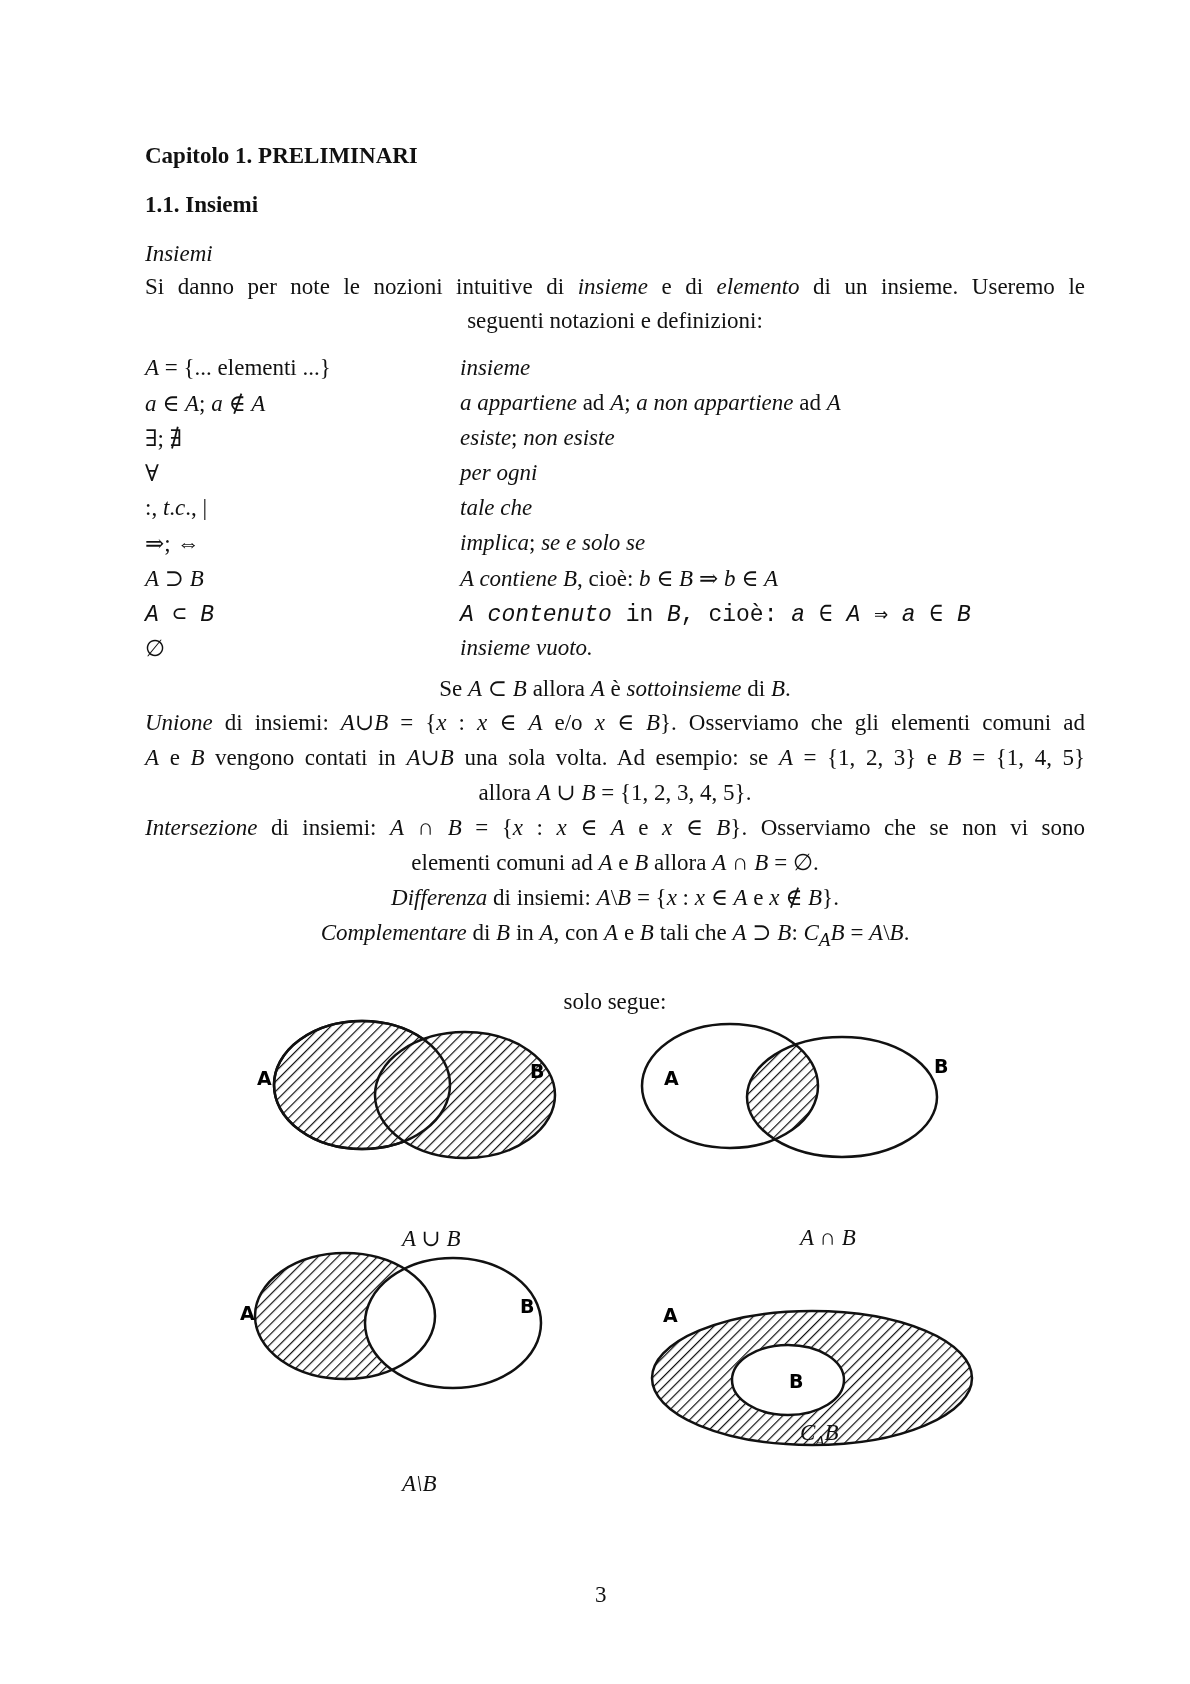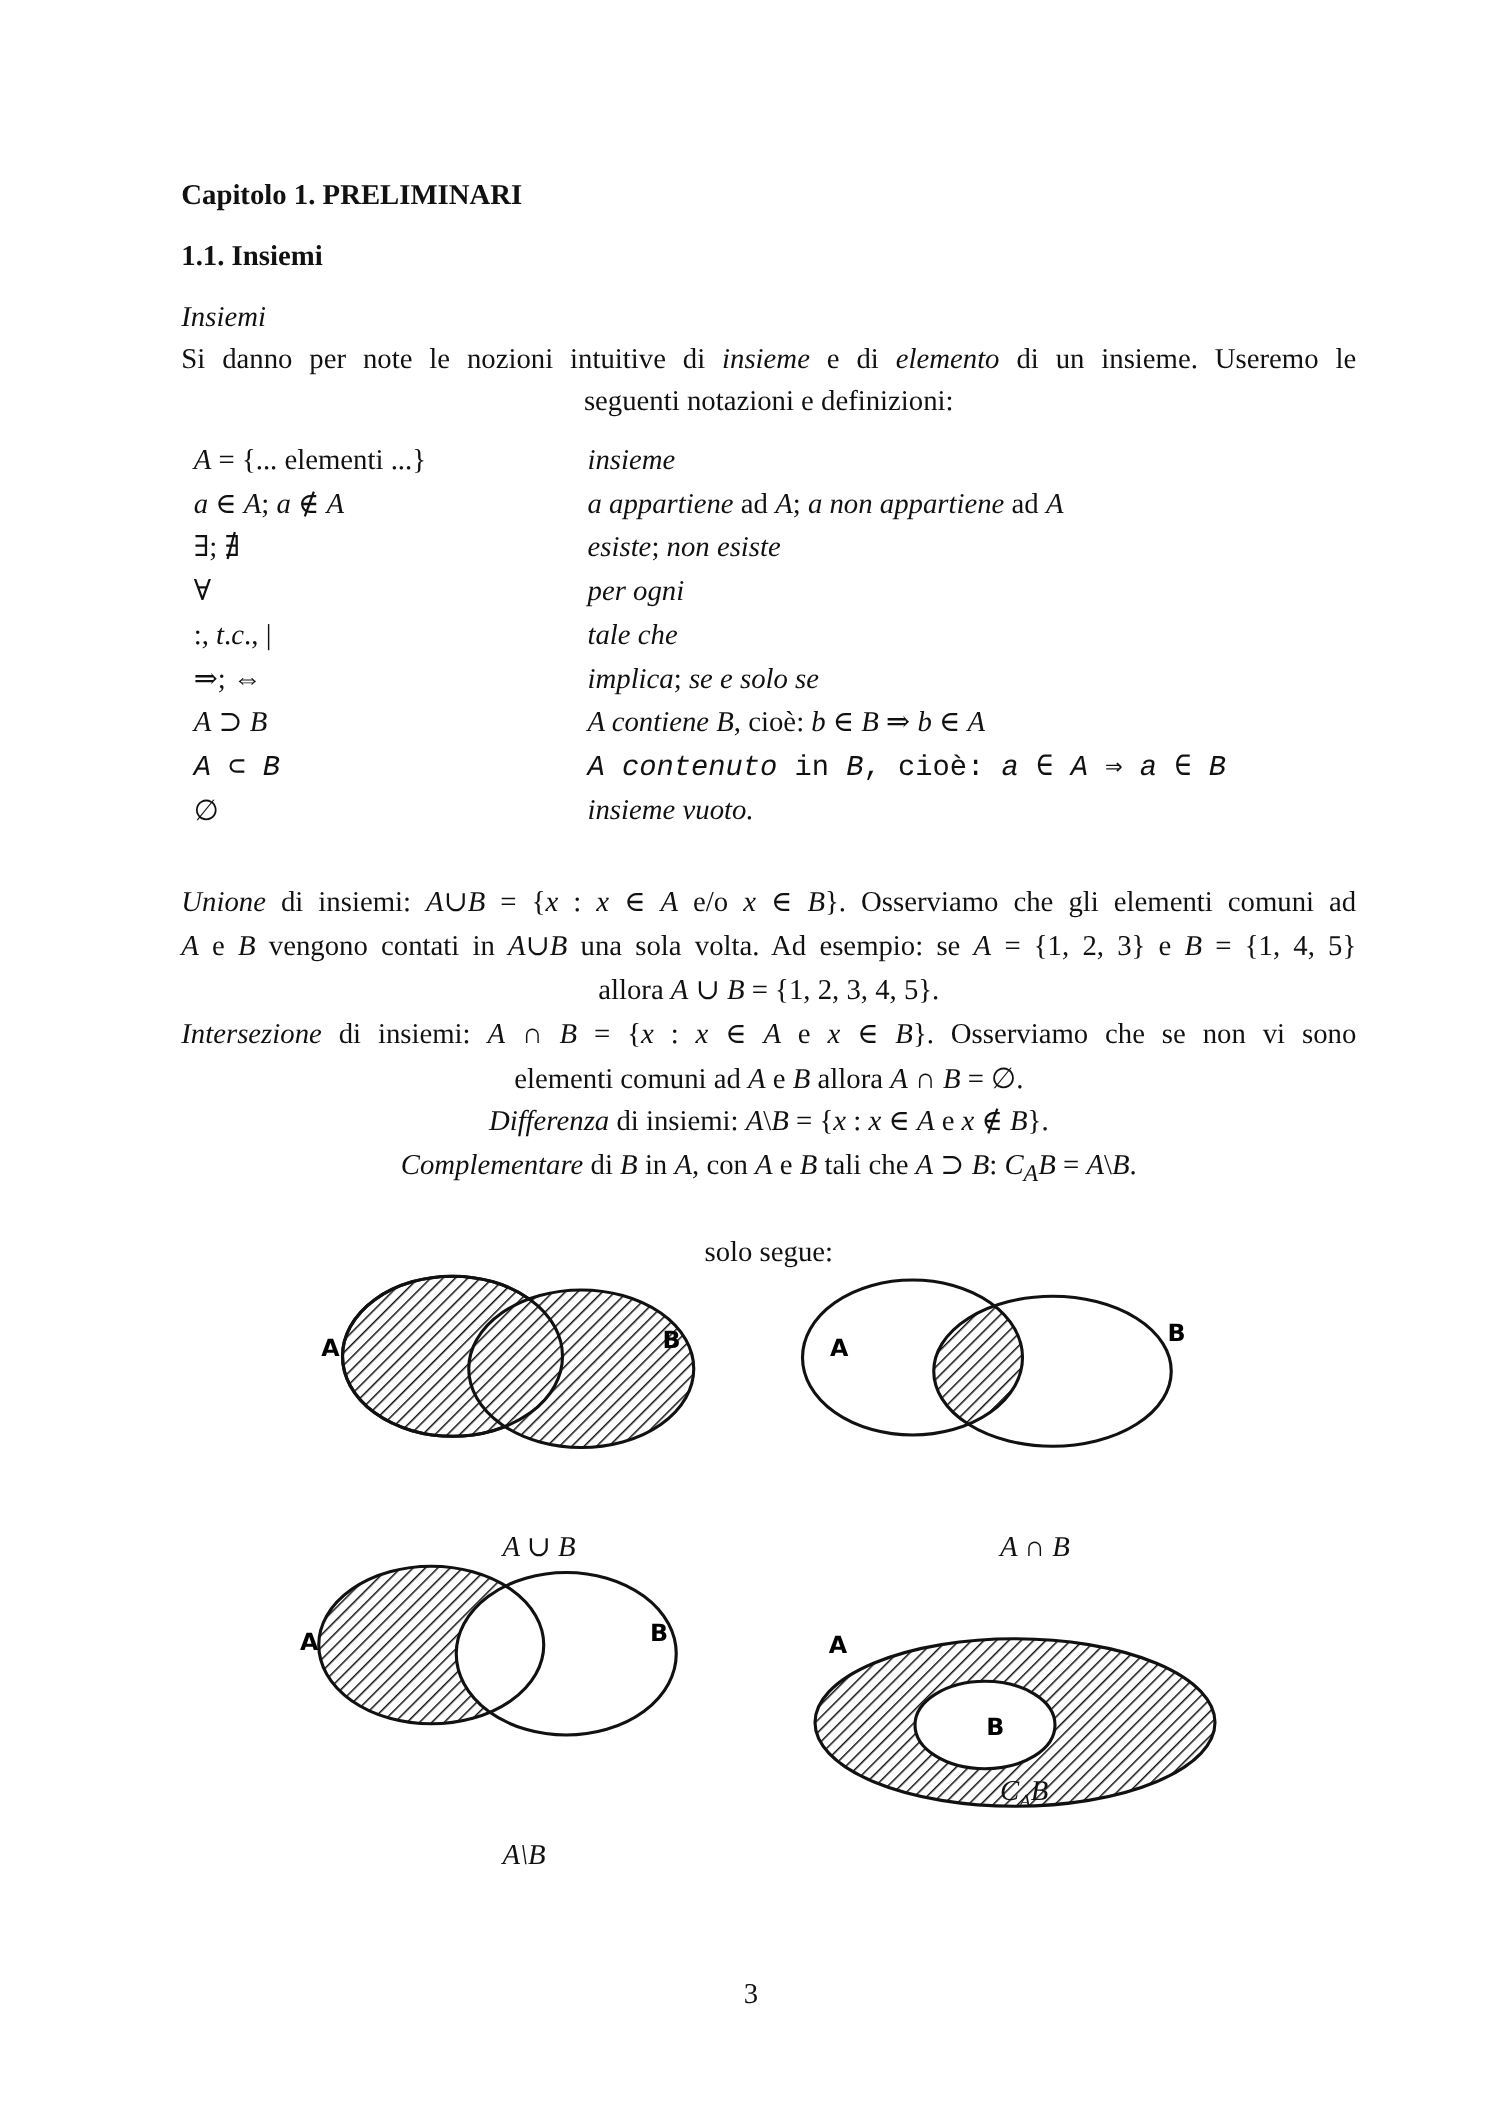--- a/index.html
+++ b/index.html
@@ -7,21 +7,21 @@
          font-family: "Liberation Serif", "DejaVu Serif", serif; color: #111; }
   .page { position: absolute; left: 0; top: 0; width: 1190px; height: 1200px; }
   .abs { position: absolute; white-space: nowrap; }
   .chapter { left: 145px; top: 143px; font-size: 23px; font-weight: bold; }
   .section { left: 145px; top: 192px; font-size: 23px; font-weight: bold; }
   .subhead { left: 145px; top: 241px; font-size: 23px; font-style: italic; }
   .body-line { left: 145px; font-size: 23px; width: 940px; text-align: center; }
   .justify { text-align: justify; text-align-last: justify; white-space: normal; }
   i, .it { font-style: italic; }
   .notation-table { position: absolute; left: 145px; top: 355px; }
-  .nrow { position: absolute; left: 10px; width: 900px; height: 36px; font-size: 23px; }
+  .nrow { position: absolute; left: 0; width: 900px; height: 36px; font-size: 23px; }
   .nsym { position: absolute; left: 0; top: 0; white-space: nowrap; }
   .ndesc { position: absolute; left: 315px; top: 0; white-space: nowrap; }
   .caption { position: absolute; font-size: 23px; font-style: italic; white-space: nowrap; }
   .caption sub { font-size: 15px; }
   .venn { position: absolute; }
   .vlabel { font-family: "DejaVu Sans", sans-serif; font-weight: bold; font-size: 19px; }
   .page-number { position: absolute; left: 595px; top: 1582px; font-size: 23px; }
 </style>
 </head>
 <body>
@@ -67,20 +67,21 @@
     <div class="nrow" style="top:245px;font-family:Liberation Mono, monospace;">
         <span class="nsym"><i>A</i> ⊂ <i>B</i></span>
         <span class="ndesc"><i>A contenuto</i> in <i>B</i>, cioè: <i>a</i> ∈ <i>A</i> ⇒ <i>a</i> ∈ <i>B</i></span>
       </div>
     <div class="nrow" style="top:280px;">
         <span class="nsym">∅</span>
         <span class="ndesc"><i>insieme vuoto.</i></span>
       </div>
   </div>
 
+  <div class="abs body-line" style="top:675px;">Se <i>A</i> ⊂ <i>B</i> allora <i>A</i> è <i>sottoinsieme</i> di <i>B</i>.</div>
   <div class="abs body-line justify" style="top:709px;"><i>Unione</i> di insiemi: <i>A</i>∪<i>B</i> = {<i>x</i> : <i>x</i> ∈ <i>A</i> e/o <i>x</i> ∈ <i>B</i>}. Osserviamo che gli elementi comuni ad</div>
   <div class="abs body-line justify" style="top:744px;"><i>A</i> e <i>B</i> vengono contati in <i>A</i>∪<i>B</i> una sola volta.  Ad esempio: se <i>A</i> = {1, 2, 3} e <i>B</i> = {1, 4, 5}</div>
   <div class="abs body-line" style="top:779px;">allora <i>A</i> ∪ <i>B</i> = {1, 2, 3, 4, 5}.</div>
   <div class="abs body-line justify" style="top:814px;"><i>Intersezione</i> di insiemi: <i>A</i> ∩ <i>B</i> = {<i>x</i> : <i>x</i> ∈ <i>A</i> e <i>x</i> ∈ <i>B</i>}. Osserviamo che se non vi sono</div>
   <div class="abs body-line" style="top:849px;">elementi comuni ad <i>A</i> e <i>B</i> allora <i>A</i> ∩ <i>B</i> = ∅.</div>
   <div class="abs body-line" style="top:884px;"><i>Differenza</i> di insiemi: <i>A</i>\<i>B</i> = {<i>x</i> : <i>x</i> ∈ <i>A</i> e <i>x</i> ∉ <i>B</i>}.</div>
   <div class="abs body-line" style="top:919px;"><i>Complementare</i> di <i>B</i> in <i>A</i>, con <i>A</i> e <i>B</i> tali che <i>A</i> ⊃ <i>B</i>: <i>C<sub>A</sub>B</i> = <i>A</i>\<i>B</i>.</div>
   <div class="abs body-line" style="top:989px;">solo segue:</div>
 
   <svg class="venn" style="left:0;top:0;" width="1190" height="1684">

